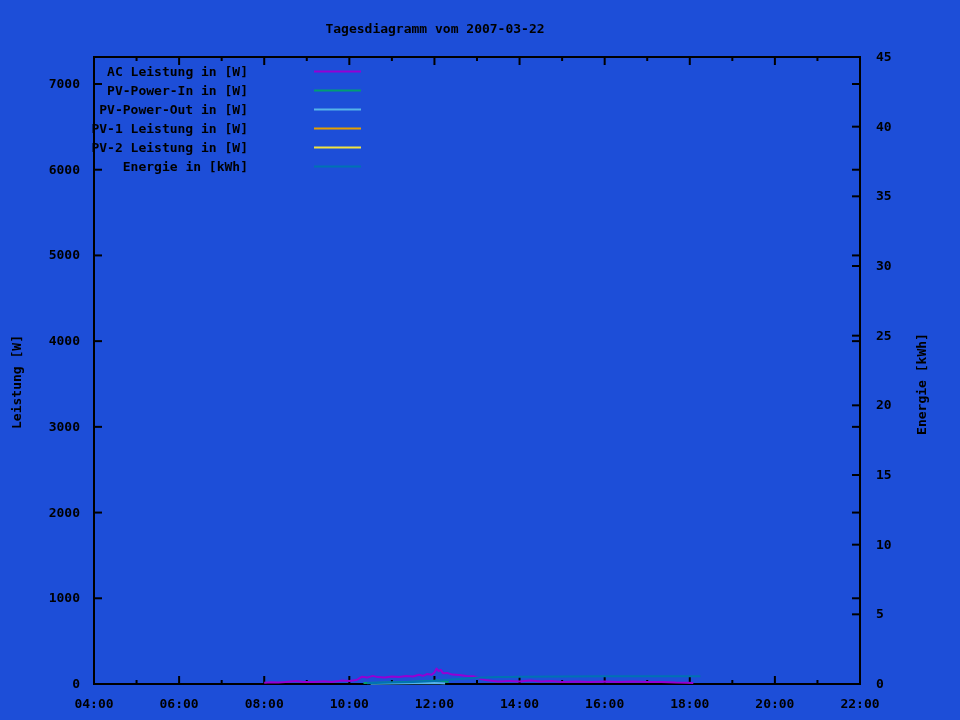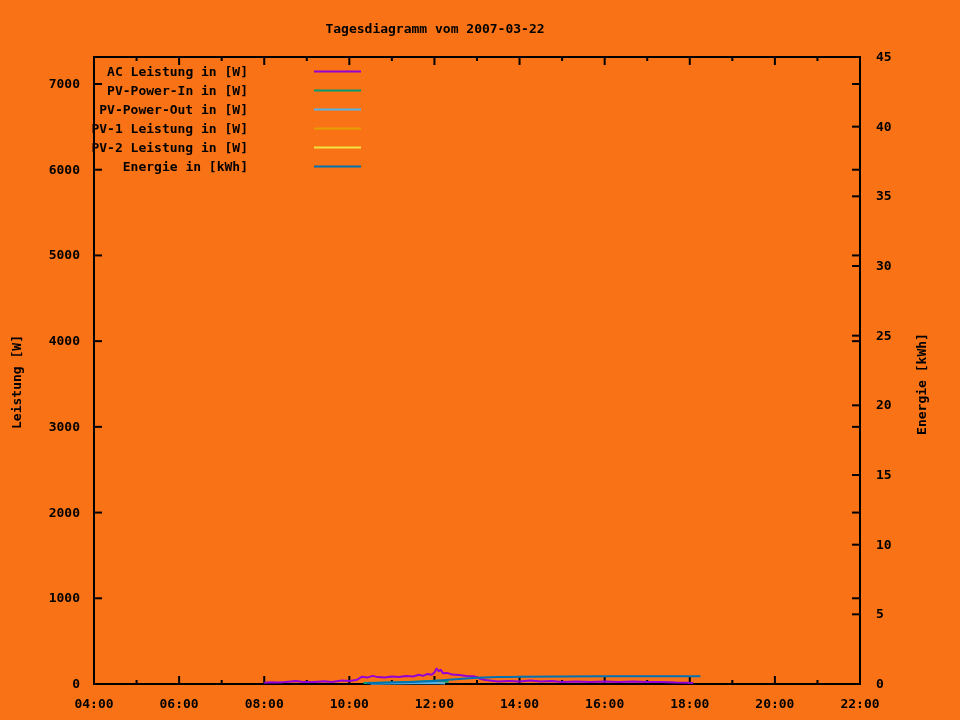--- a/index.html
+++ b/index.html
@@ -1,20 +1,20 @@
 <!DOCTYPE html>
 <html><head>
 <meta charset="utf-8">
 <style>
   html, body { margin: 0; padding: 0; background: #ffffff; }
   #stage {
     position: relative;
     width: 960px;
     height: 720px;
-    background: #f97316;
+    background: #1d4ed8;
     font-family: "DejaVu Sans Mono", monospace;
     overflow: hidden;
   }
   .chart-title {
     position: absolute;
     left: 435px;
     top: 28px;
     transform: translate(-50%, -50%);
     font-size: 13px;
     font-weight: bold;

